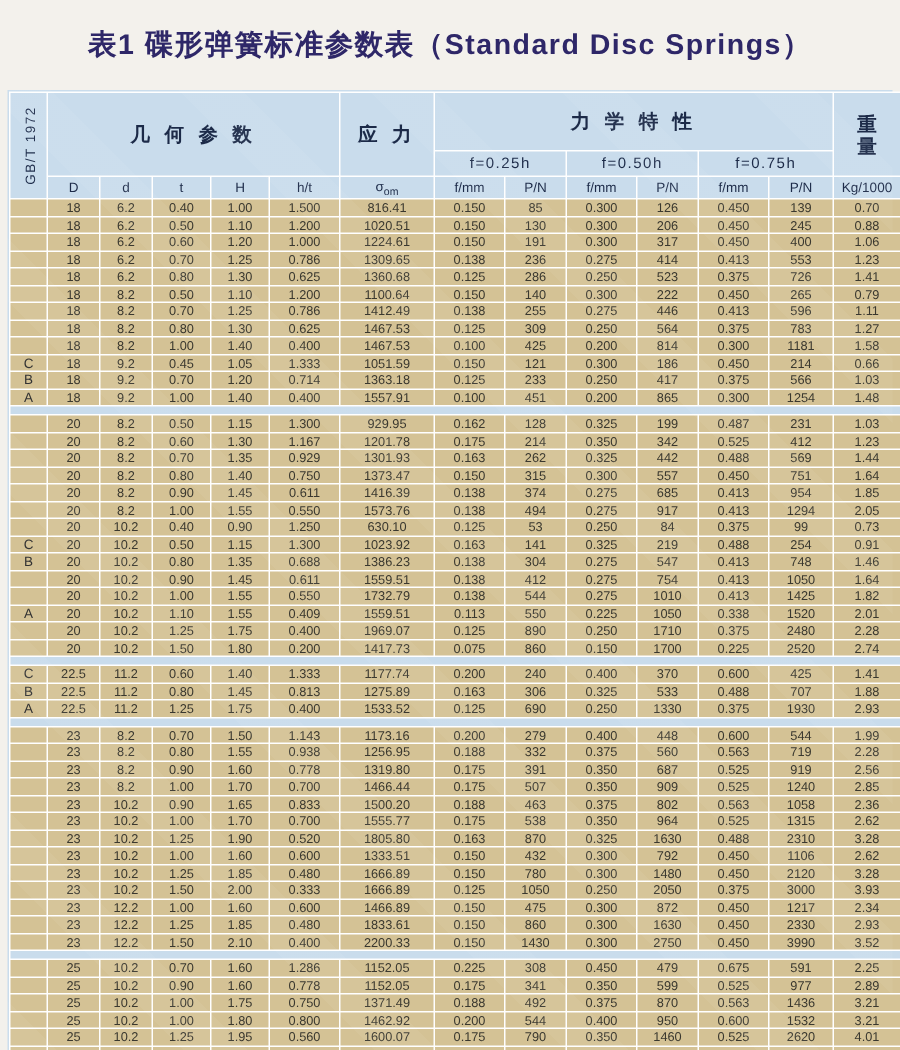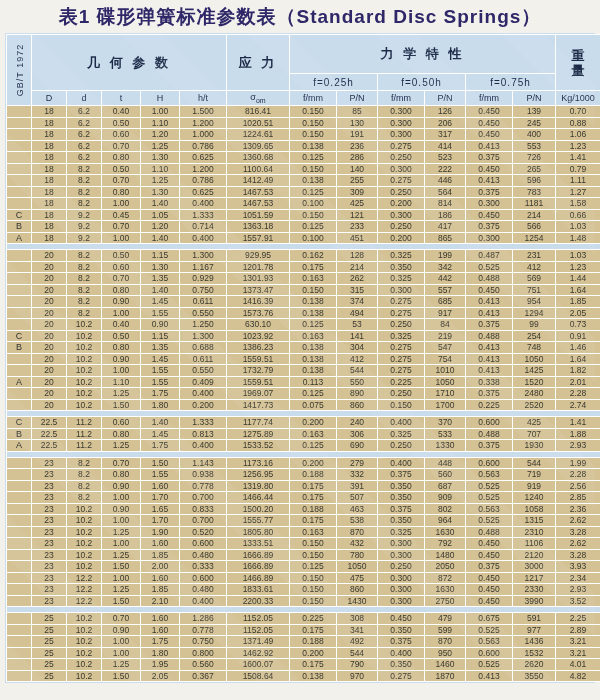--- a/index.html
+++ b/index.html
@@ -3,21 +3,21 @@
 <meta charset="utf-8">
 <style>
   html,body{margin:0;padding:0;}
   body{
     width:600px;height:700px;
     background:#f3f1ec;
     font-family:"Liberation Sans","DejaVu Sans",sans-serif;
     overflow:hidden;
   }
   .page-title{
-    height:33px;
+    height:60px;
     display:flex;align-items:center;justify-content:center;
     font-size:19px;font-weight:bold;color:#2e2768;
     letter-spacing:1px;
   }
   .table-wrap{
     margin:0 5px;
     background:#c9dcec;
     padding:1px;
     position:relative;
   }

